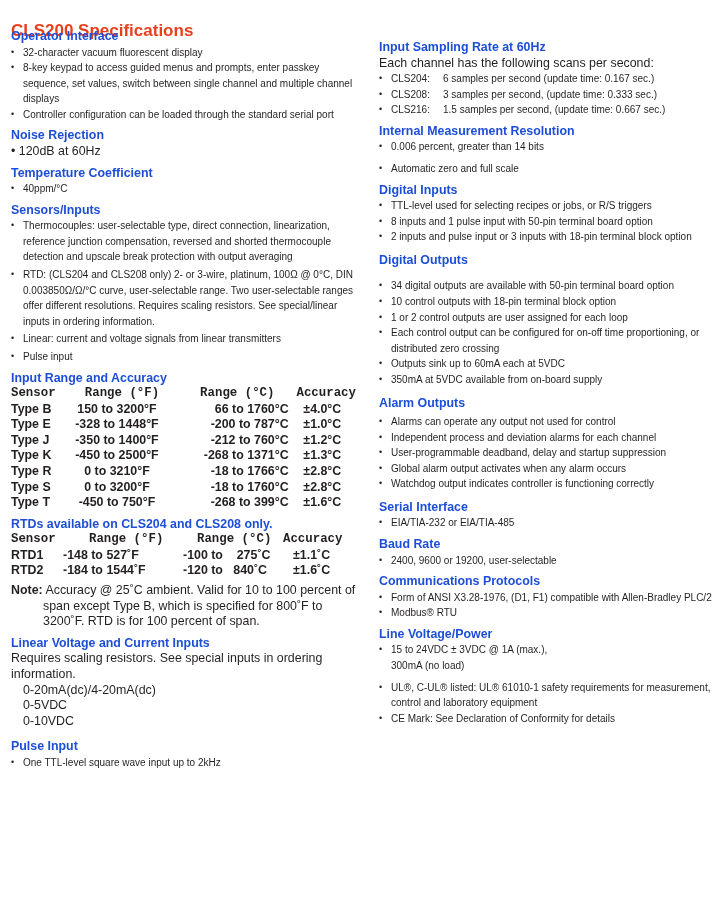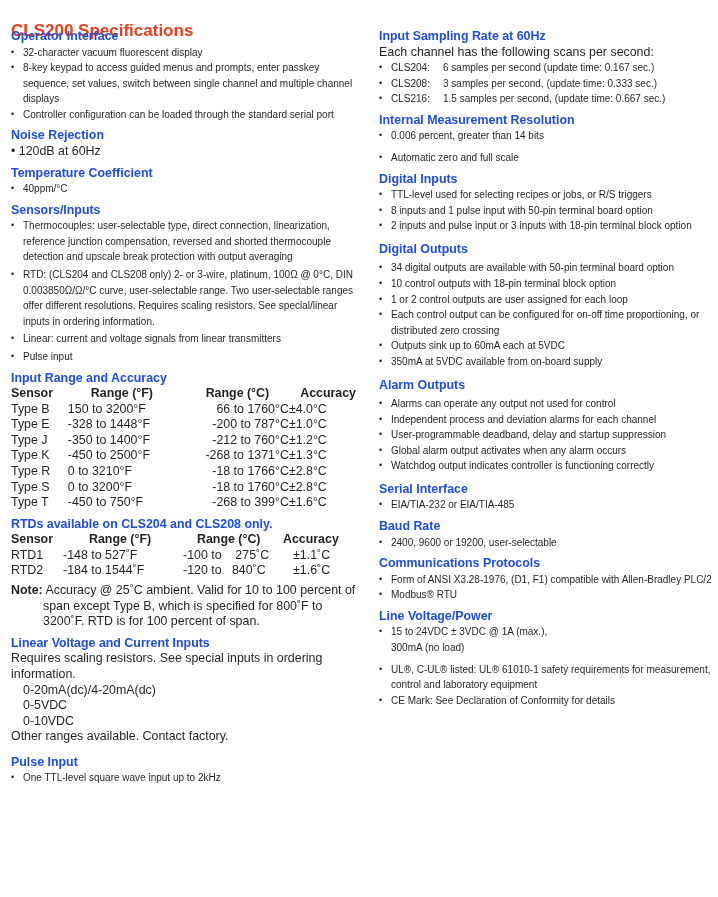--- a/index.html
+++ b/index.html
@@ -2,39 +2,39 @@
 <html><head>
 <meta charset="utf-8">
 <style>
   html, body { margin: 0; padding: 0; background: #ffffff; }
   body { width: 718px; height: 897px; overflow: hidden; position: relative;
          font-family: "Liberation Sans", "DejaVu Sans", sans-serif; color: #231f20; }
   .title { position: absolute; left: 11px; top: 21px; font-size: 17px; font-weight: bold; color: #e8401c; letter-spacing: 0px; }
   .col { position: absolute; top: 29px; }
   .col.left { left: 11px; width: 345px; }
   .col.right { left: 379px; width: 335px; }
-  .col.right { top: 29px; }
+  .col.right { top: 40px; }
   .sec { margin-bottom: 6px; }
   .h { font-size: 12.4px; font-weight: bold; line-height: 15.5px; color: #1d4ed8; }
   .p { font-size: 12.4px; line-height: 15.6px; }
   ul { list-style: none; margin: 0; padding: 0; }
   li { position: relative; padding-left: 12px; font-size: 10px; line-height: 15.6px; }
   li::before { content: "\2022"; position: absolute; left: 0; top: 0; font-size: 9px; color: #231f20; }
   li.gap { margin-top: 2px; }
   .ai-code { display: inline-block; width: 58px; }
   .sr-code { display: inline-block; width: 52px; }
   table { border-collapse: collapse; font-size: 12.4px; }
-  td, th { padding: 0; line-height: 15.6px; height: 15.6px; font-weight: normal; }
-  th { font-weight: bold; }
+  td, th { padding: 0; line-height: 15.6px; height: 15.6px; font-weight: bold; }
+  th { font-weight: bold; font-family: Liberation Mono, monospace; }
   .t1 td:nth-child(1), .t1 th:nth-child(1) { width: 58px; text-align: left; }
-  .t1 td:nth-child(2), .t1 th:nth-child(2) { width: 92px; text-align: left; }
+  .t1 td:nth-child(2), .t1 th:nth-child(2) { width: 92px; text-align: center; }
   .t1 th:nth-child(2) { text-align: center; padding-left: 10px; }
   .t1 td:nth-child(3), .t1 th:nth-child(3) { width: 108px; text-align: right; }
   .t1 th:nth-child(3) { text-align: center; padding-left: 20px; }
-  .t1 td:nth-child(4), .t1 th:nth-child(4) { width: 68px; text-align: left; padding-right: 0; }
+  .t1 td:nth-child(4), .t1 th:nth-child(4) { width: 68px; text-align: center; padding-right: 0; }
   .t1 th:nth-child(4) { text-align: right; }
   .t2 td:nth-child(1), .t2 th:nth-child(1) { width: 52px; text-align: left; }
   .t2 td:nth-child(2), .t2 th:nth-child(2) { width: 120px; text-align: left; }
   .t2 th:nth-child(2) { padding-left: 26px; width: 94px; }
   .t2 td:nth-child(3), .t2 th:nth-child(3) { width: 100px; text-align: left; }
   .t2 th:nth-child(3) { padding-left: 14px; width: 86px; }
   .t2 td:nth-child(4), .t2 th:nth-child(4) { width: 60px; text-align: left; }
   .t2 td:nth-child(4) { padding-left: 10px; }
   .note { font-size: 12.4px; line-height: 15.6px; padding-left: 32px; text-indent: -32px; margin-top: 4px; }
   .note b { font-weight: bold; }
@@ -161,21 +161,20 @@
       </table>
     <div class="note"><b>Note:</b><span> Accuracy @ 25˚C ambient. Valid for 10 to 100 percent of span except Type B, which is specified for 800˚F to 3200˚F. RTD is for 100 percent of span.</span></div>
   </div>
 
   <div class="sec">
     <div class="h">Linear Voltage and Current Inputs</div>
     <div class="p">Requires scaling resistors. See special inputs in ordering information.</div>
     <div class="p indent">0-20mA(dc)/4-20mA(dc)</div>
     <div class="p indent">0-5VDC</div>
     <div class="p indent">0-10VDC</div>
-    <div class="p">Other ranges available. Contact factory.</div>
   </div>
 
   <div class="sec" style="margin-top:10px">
     <div class="h">Pulse Input</div>
     <ul>
       <li>One TTL-level square wave input up to 2kHz</li>
     </ul>
   </div>
 
 </div>
@@ -208,21 +207,21 @@
   <div class="sec">
     <div class="h">Digital Inputs</div>
     <ul>
       <li>TTL-level used for selecting recipes or jobs, or R/S triggers</li>
       <li>8 inputs and 1 pulse input with 50-pin terminal board option</li>
       <li>2 inputs and pulse input or 3 inputs with 18-pin terminal block option</li>
     </ul>
   </div>
 
   <div class="sec" style="margin-top:8px">
-    <div class="h" style="margin-bottom:3px">Digital Outputs</div>
+    <div class="h" style="margin-bottom:10px">Digital Outputs</div>
     <ul>
       <li>34 digital outputs are available with 50-pin terminal board option</li>
       <li>10 control outputs with 18-pin terminal block option</li>
       <li>1 or 2 control outputs are user assigned for each loop</li>
       <li>Each control output can be configured for on-off time proportioning, or distributed zero crossing</li>
       <li>Outputs sink up to 60mA each at 5VDC</li>
       <li>350mA at 5VDC available from on-board supply</li>
     </ul>
   </div>
 

